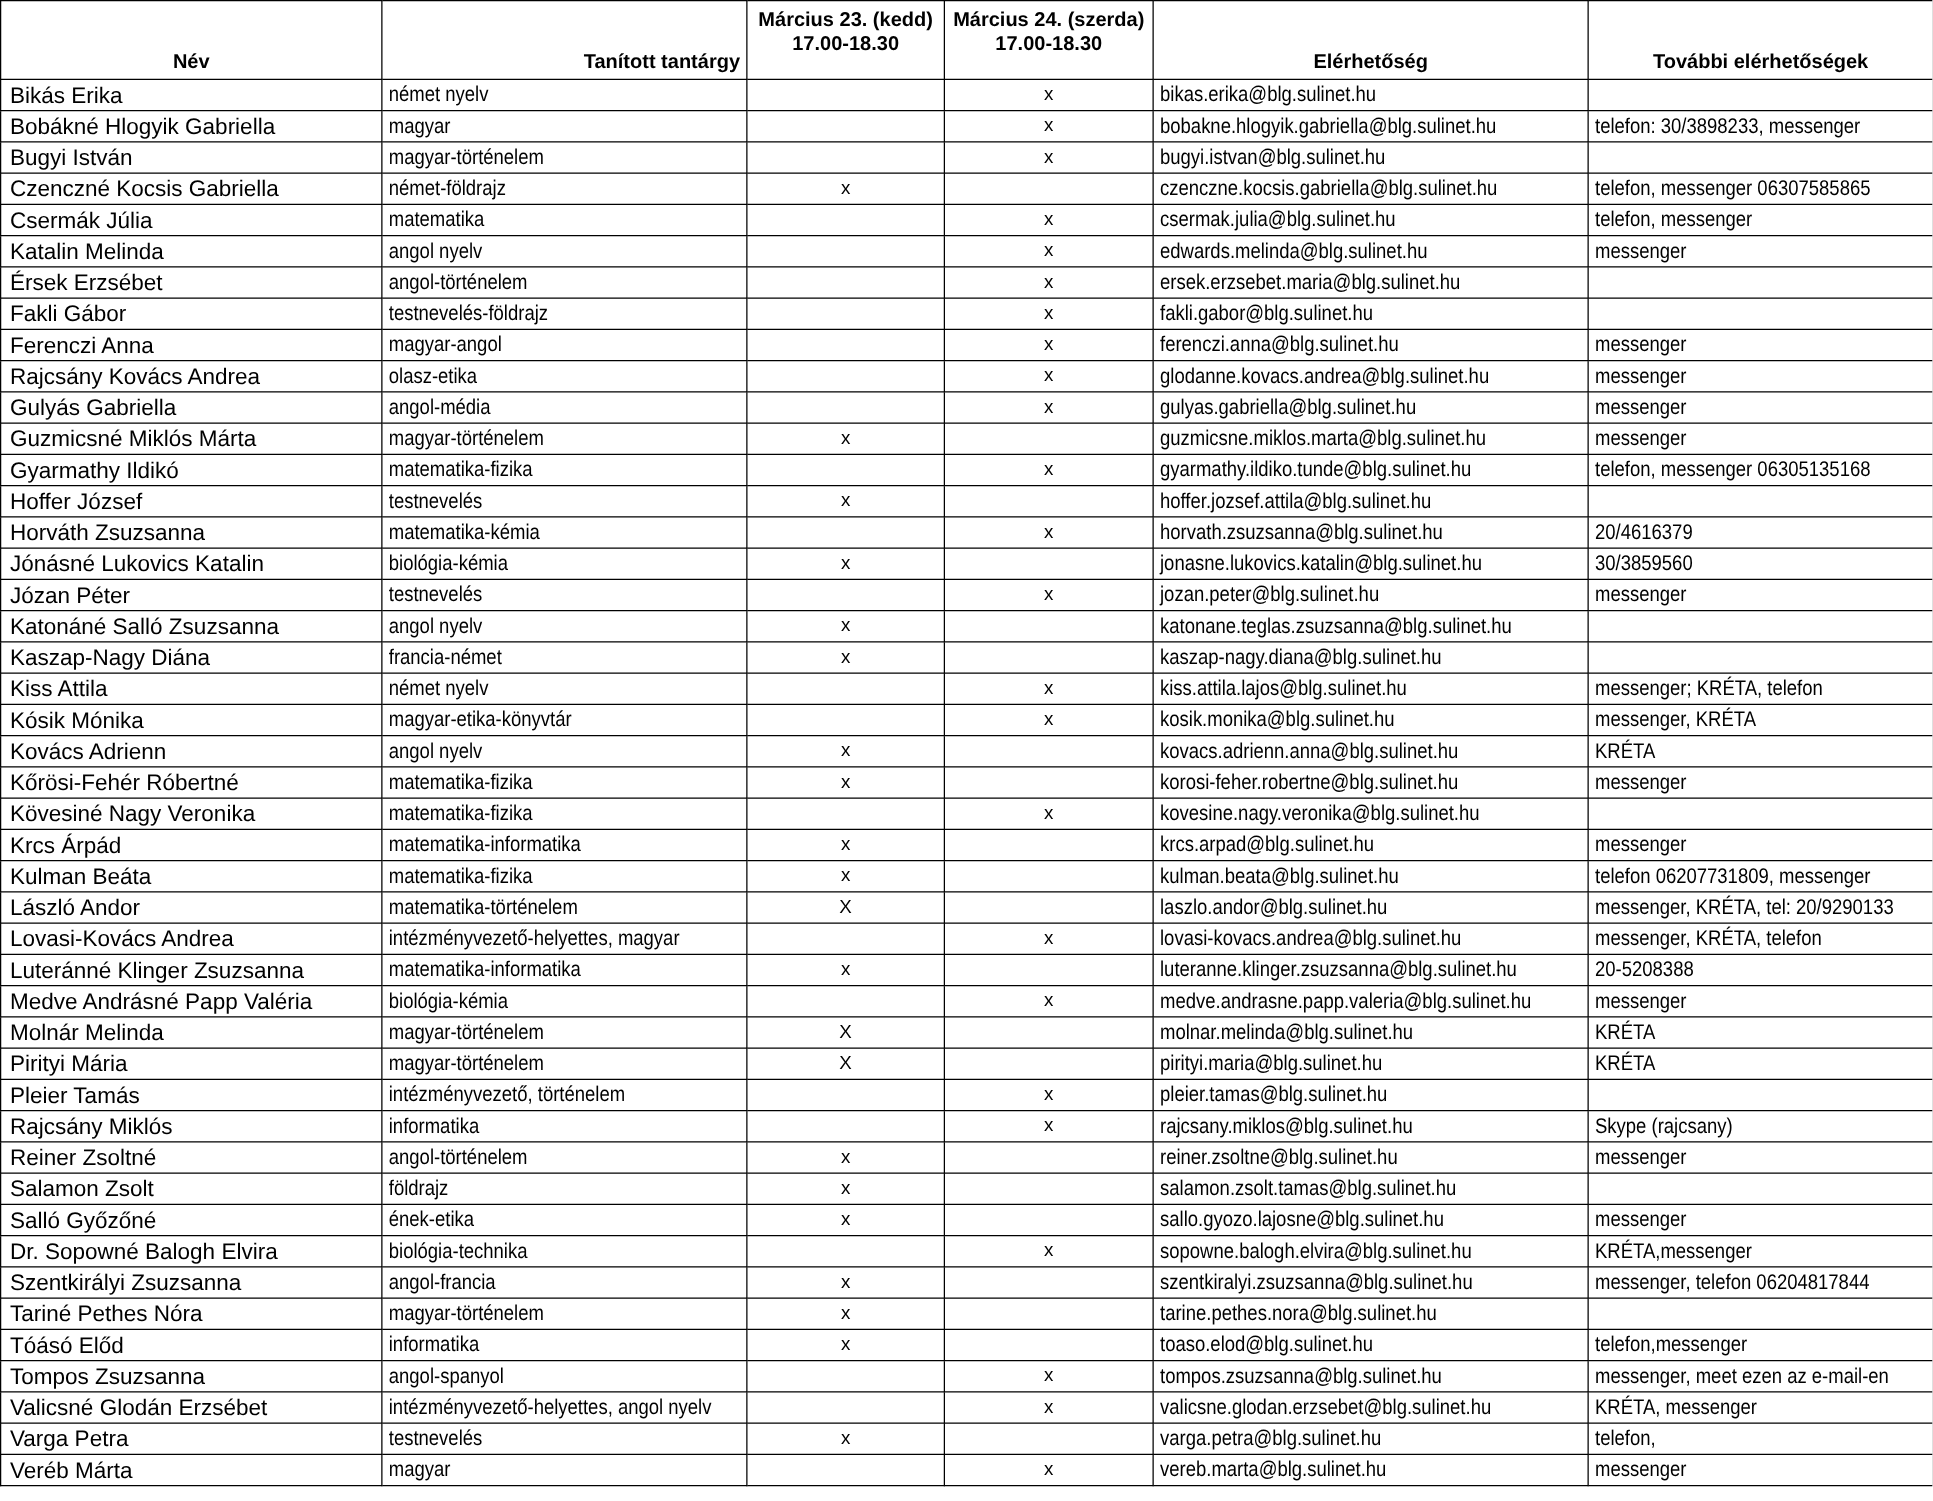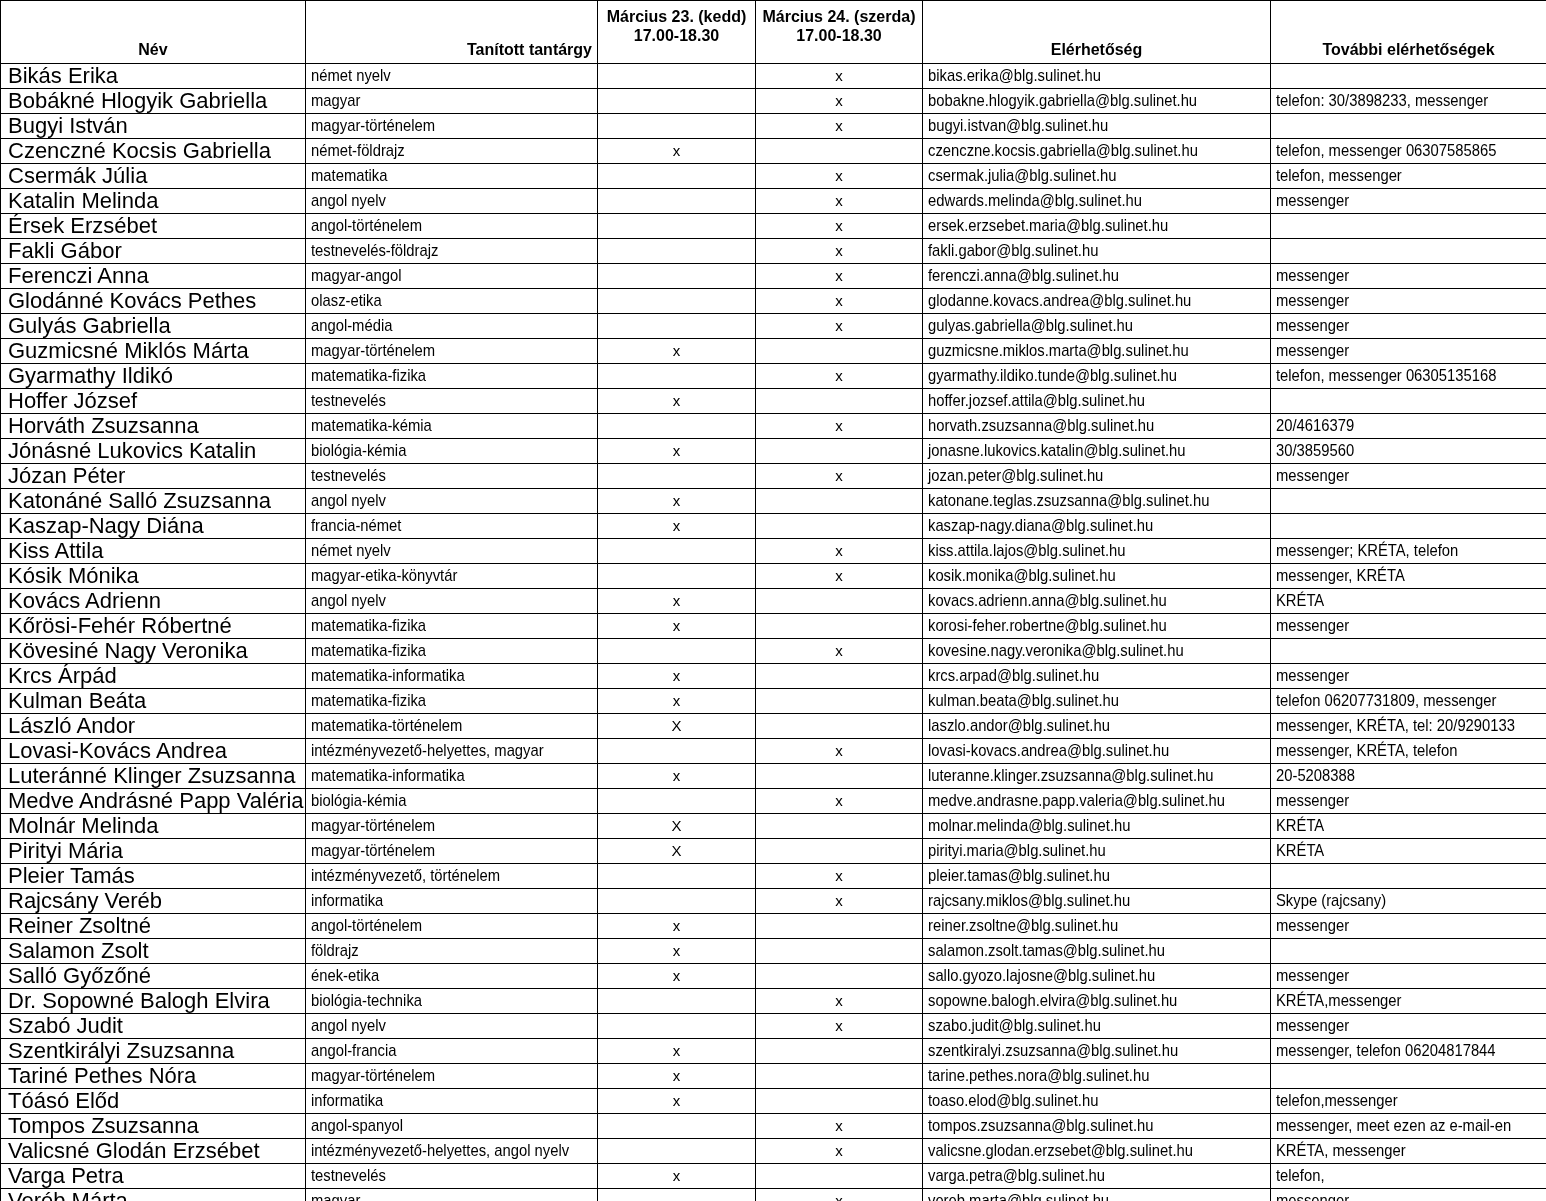--- a/index.html
+++ b/index.html
@@ -42,21 +42,21 @@
   thead th.day {
     text-align: center;
     vertical-align: middle;
     padding-bottom: 12px;
   }
   thead th.center-label {
     text-align: right;
   }
   td.c-name {
     padding-left: 7px;
-    font-size: 22px;
+    font-size: 18px;
   }
   td.c-mark {
     text-align: center;
     font-size: 15px;
   }
   .narrow {
     display: inline-block;
     transform: scaleX(0.87);
     transform-origin: 0 50%;
     white-space: nowrap;
@@ -158,21 +158,21 @@
   </tr>
         <tr>
     <td class="c-name"><span>Ferenczi Anna</span></td>
     <td><span class="narrow">magyar-angol</span></td>
     <td class="c-mark"><span></span></td>
     <td class="c-mark"><span>x</span></td>
     <td><span class="narrow">ferenczi.anna@blg.sulinet.hu</span></td>
     <td><span class="narrow">messenger</span></td>
   </tr>
         <tr>
-    <td class="c-name"><span>Glodánné Kovács Pethes</span></td>
+    <td class="c-name"><span>Rajcsány Kovács Andrea</span></td>
     <td><span class="narrow">olasz-etika</span></td>
     <td class="c-mark"><span></span></td>
     <td class="c-mark"><span>x</span></td>
     <td><span class="narrow">glodanne.kovacs.andrea@blg.sulinet.hu</span></td>
     <td><span class="narrow">messenger</span></td>
   </tr>
         <tr>
     <td class="c-name"><span>Gulyás Gabriella</span></td>
     <td><span class="narrow">angol-média</span></td>
     <td class="c-mark"><span></span></td>
@@ -350,21 +350,21 @@
   </tr>
         <tr>
     <td class="c-name"><span>Pleier Tamás</span></td>
     <td><span class="narrow">intézményvezető, történelem</span></td>
     <td class="c-mark"><span></span></td>
     <td class="c-mark"><span>x</span></td>
     <td><span class="narrow">pleier.tamas@blg.sulinet.hu</span></td>
     <td><span class="narrow"></span></td>
   </tr>
         <tr>
-    <td class="c-name"><span>Rajcsány Veréb</span></td>
+    <td class="c-name"><span>Rajcsány Miklós</span></td>
     <td><span class="narrow">informatika</span></td>
     <td class="c-mark"><span></span></td>
     <td class="c-mark"><span>x</span></td>
     <td><span class="narrow">rajcsany.miklos@blg.sulinet.hu</span></td>
     <td><span class="narrow">Skype (rajcsany)</span></td>
   </tr>
         <tr>
     <td class="c-name"><span>Reiner Zsoltné</span></td>
     <td><span class="narrow">angol-történelem</span></td>
     <td class="c-mark"><span>x</span></td>
@@ -388,28 +388,20 @@
     <td><span class="narrow">sallo.gyozo.lajosne@blg.sulinet.hu</span></td>
     <td><span class="narrow">messenger</span></td>
   </tr>
         <tr>
     <td class="c-name"><span>Dr. Sopowné Balogh Elvira</span></td>
     <td><span class="narrow">biológia-technika</span></td>
     <td class="c-mark"><span></span></td>
     <td class="c-mark"><span>x</span></td>
     <td><span class="narrow">sopowne.balogh.elvira@blg.sulinet.hu</span></td>
     <td><span class="narrow">KRÉTA,messenger</span></td>
-  </tr>
-        <tr>
-    <td class="c-name"><span>Szabó Judit</span></td>
-    <td><span class="narrow">angol nyelv</span></td>
-    <td class="c-mark"><span></span></td>
-    <td class="c-mark"><span>x</span></td>
-    <td><span class="narrow">szabo.judit@blg.sulinet.hu</span></td>
-    <td><span class="narrow">messenger</span></td>
   </tr>
         <tr>
     <td class="c-name"><span>Szentkirályi Zsuzsanna</span></td>
     <td><span class="narrow">angol-francia</span></td>
     <td class="c-mark"><span>x</span></td>
     <td class="c-mark"><span></span></td>
     <td><span class="narrow">szentkiralyi.zsuzsanna@blg.sulinet.hu</span></td>
     <td><span class="narrow">messenger, telefon 06204817844</span></td>
   </tr>
         <tr>

